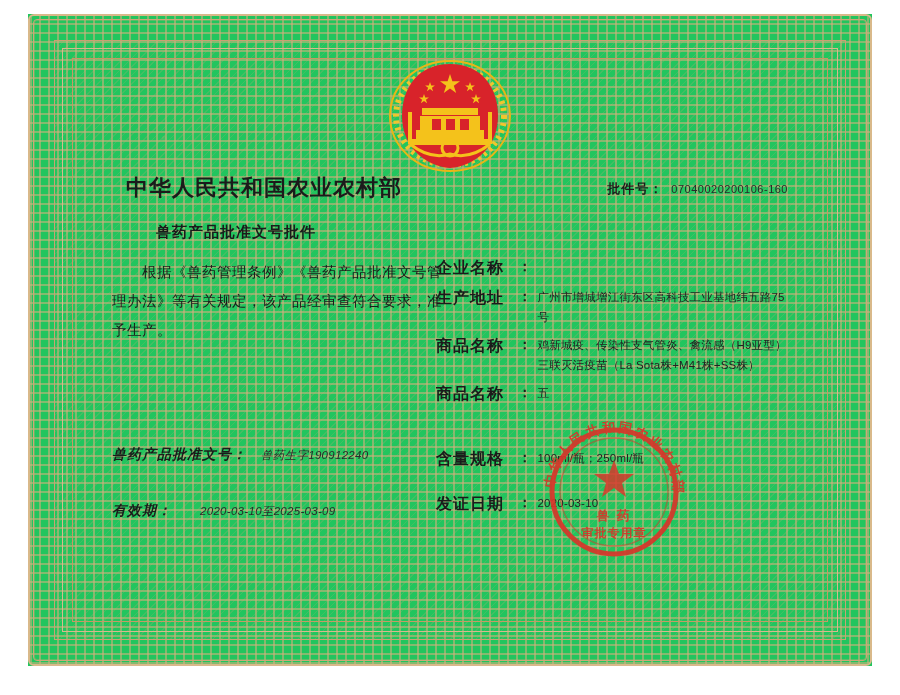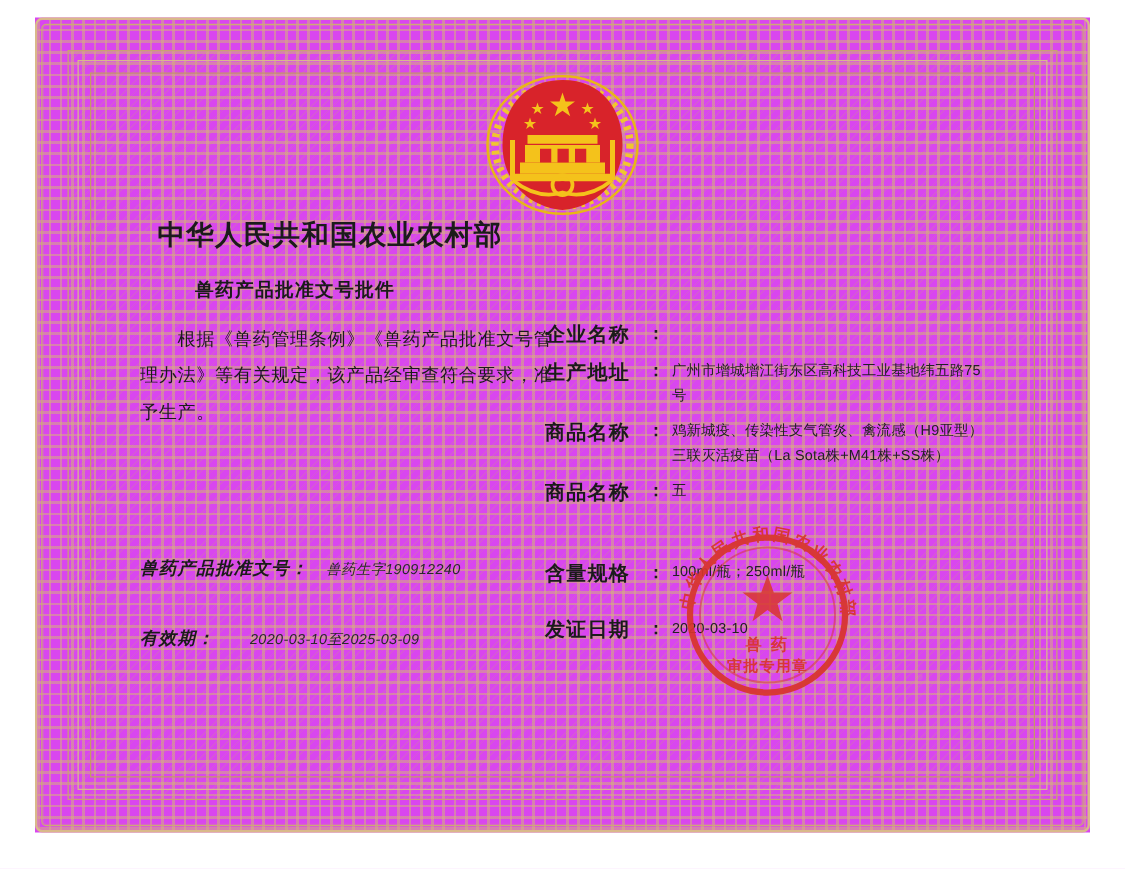--- a/index.html
+++ b/index.html
@@ -14,21 +14,21 @@
     overflow: hidden;
   }
 
   
   .certificate {
     position: absolute;
     left: 28px;
     top: 14px;
     width: 844px;
     height: 652px;
-    background: #d946ef;
+    background: #22c55e;
     box-sizing: border-box;
   }
 
   
   .border-outer {
     position: absolute;
     inset: 0;
     border: 2px solid #d9b98a;
     border-radius: 6px;
     background:
@@ -272,20 +272,24 @@
 
       <path d="M24 88 Q44 104 64 98 Q84 104 104 88" fill="none" stroke="#f4c21b" stroke-width="3"></path>
     </svg>
   </div>
 
   <div class="content">
 
     <div class="ministry-title">中华人民共和国农业农村部</div>
     <div class="doc-subtitle">兽药产品批准文号批件</div>
 
+    <div class="approval-no">
+      <span class="lbl">批件号：</span>
+      <span class="val">07040020200106-160</span>
+    </div>
 
     <div class="left-col">
       <div class="body-para">根据《兽药管理条例》《兽药产品批准文号管理办法》等有关规定，该产品经审查符合要求，准予生产。</div>
     </div>
 
     <div class="field-row-left" id="row-approval-code">
       <span class="lbl">兽药产品批准文号：</span>
       <span class="val">兽药生字190912240</span>
     </div>
 

